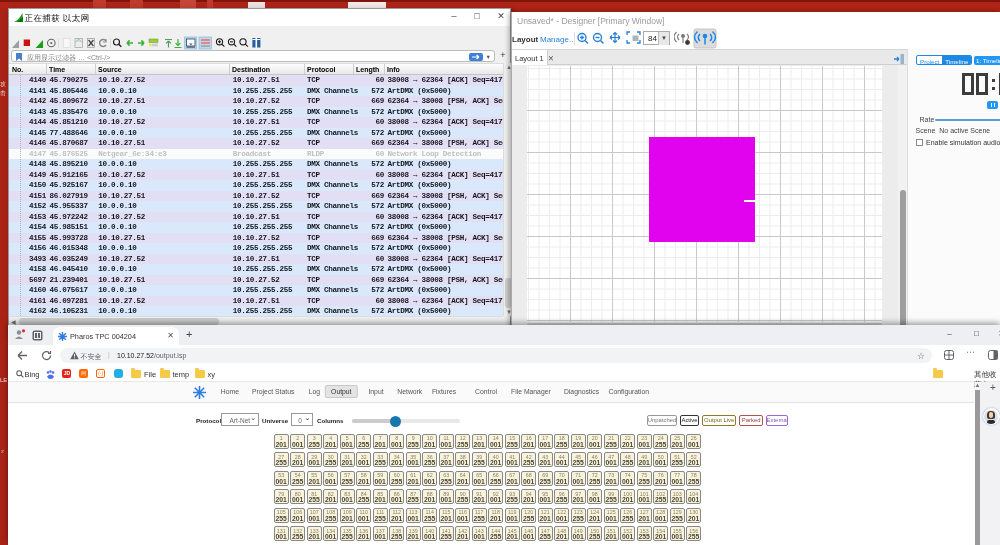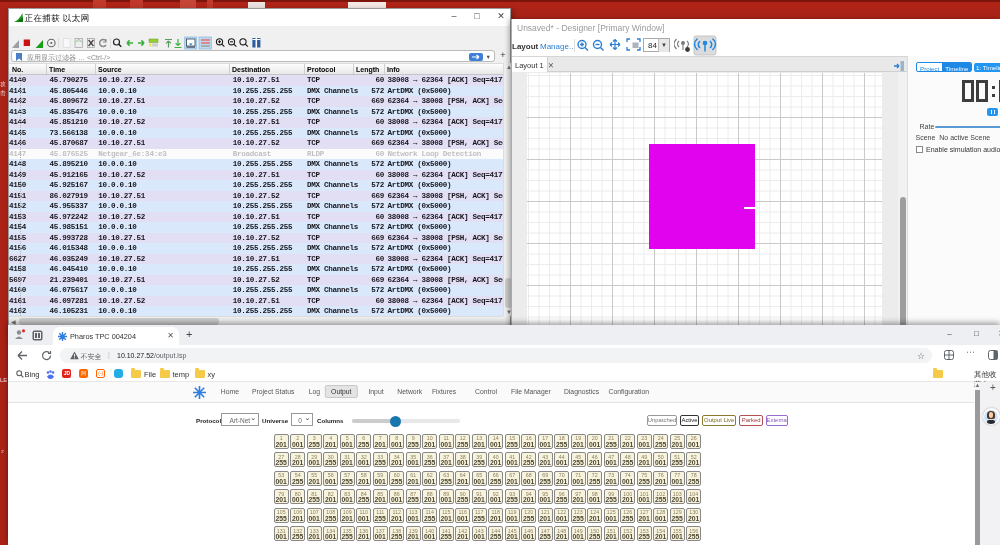--- a/index.html
+++ b/index.html
@@ -16,34 +16,34 @@
 #ws-filter .ph{position:absolute;left:15px;top:2px;font-size:7px;color:#888}
 #ws-plus{position:absolute;left:488px;top:41px;width:12px;height:11px;color:#333;font-size:9px;line-height:11px;text-align:center}
 #ws-head{position:absolute;left:0;top:54px;width:494px;height:12px;background:linear-gradient(#fdfdfd,#e8e8e8);border-top:1px solid #ddd;border-bottom:1px solid #c5c5c5;font-size:7px;font-weight:bold;color:#000}
 #ws-head span{position:absolute;top:2px}
 #ws-list{position:absolute;left:0;top:66px;width:494px;height:241px;background:#fff;overflow:hidden;font-family:"Liberation Mono",monospace;font-size:7.6px;letter-spacing:-0.3px;font-weight:bold;color:#16161e}
 .prow{position:relative;height:10.5px;line-height:10.6px;white-space:nowrap}
 .prow.tcp{background:#e2def3}
 .prow.dmx{background:#d9e8fa}
 .prow.gray{background:#fbfbfb;color:#c0c0c0}
 .prow span{position:absolute;top:0}
-.c-no{left:0;width:37px;text-align:left}
+.c-no{left:0;width:37px;text-align:right}
 .c-time{left:40.5px}
 .c-src{left:89.3px}
 .c-dst{left:223.7px}
 .c-pro{left:298px}
 .c-len{left:347px;width:28px;text-align:right}
 .c-info{left:378.4px}
 #ws-vsb{position:absolute;left:494px;top:54px;width:9px;height:253px;background:#f0f0f0;border-left:1px solid #ddd}
 #ws-vsb .thumb{position:absolute;left:1px;top:215px;width:7px;height:30px;background:#cdcdcd;border-radius:3px}
 #ws-hsb{position:absolute;left:0;top:307px;width:494px;height:9px;background:#f0f0f0;border-top:1px solid #ddd}
 #ws-hsb .thumb{position:absolute;left:10px;top:1px;width:200px;height:7px;background:#cdcdcd;border-radius:3px}
 .sbarrow{position:absolute;font-size:6px;color:#707070}
 
-#dz{position:absolute;left:511px;top:19px;width:489px;height:317px;background:#fff;border-left:1px solid #aaa;box-shadow:-2px 0 5px rgba(0,0,0,.3)}
+#dz{position:absolute;left:511px;top:12px;width:489px;height:317px;background:#fff;border-left:1px solid #aaa;box-shadow:-2px 0 5px rgba(0,0,0,.3)}
 #dz-title{position:absolute;left:0;top:0;width:100%;height:16px;background:#fff;color:#9a9a9a;font-size:8.5px}
 #dz-tools{position:absolute;left:0;top:16px;width:100%;height:21px;background:#fff}
 #dz-tabs{position:absolute;left:0;top:37px;width:395px;height:16px;background:#e9e9e9;border-top:1px solid #d5d5d5;border-bottom:1px solid #cfcfcf}
 #dz-tab1{position:absolute;left:0;top:38px;width:36px;height:16px;background:#fff;border-right:1px solid #cfcfcf;font-size:7.5px;color:#333;padding:4px 0 0 3px;white-space:nowrap}
 #dz-canvas{position:absolute;left:0;top:53px;width:386px;height:257px;background:#ececec;overflow:hidden}
 #grid{position:absolute;left:15px;top:1px;width:355px;height:256px;background:#fff}
 #square{position:absolute;left:121.5px;top:71px;width:106.5px;height:105px;background:#e203ee}
 #handle{position:absolute;left:217px;top:133.5px;width:11px;height:2px;background:#fff}
 #dz-vsb{position:absolute;left:386px;top:53px;width:9px;height:264px;background:#f1f1f1}
 #dz-vsb .thumb{position:absolute;left:1.5px;top:125px;width:6px;height:139px;background:#9e9e9e;border-radius:3px}
@@ -227,21 +227,21 @@
           <span class="c-no">4144</span>
           <span class="c-time">45.851210</span>
           <span class="c-src">10.10.27.52</span>
           <span class="c-dst">10.10.27.51</span>
           <span class="c-pro">TCP</span>
           <span class="c-len">60</span>
           <span class="c-info">38008 → 62364 [ACK] Seq=4177</span>
         </div>
 <div class="prow dmx">
           <span class="c-no">4145</span>
-          <span class="c-time">73.566138</span>
+          <span class="c-time">77.488646</span>
           <span class="c-src">10.0.0.10</span>
           <span class="c-dst">10.255.255.255</span>
           <span class="c-pro">DMX Channels</span>
           <span class="c-len">572</span>
           <span class="c-info">ArtDMX (0x5000)</span>
         </div>
 <div class="prow tcp">
           <span class="c-no">4146</span>
           <span class="c-time">45.870687</span>
           <span class="c-src">10.10.27.51</span>
@@ -334,21 +334,21 @@
 <div class="prow dmx">
           <span class="c-no">4156</span>
           <span class="c-time">46.015348</span>
           <span class="c-src">10.0.0.10</span>
           <span class="c-dst">10.255.255.255</span>
           <span class="c-pro">DMX Channels</span>
           <span class="c-len">572</span>
           <span class="c-info">ArtDMX (0x5000)</span>
         </div>
 <div class="prow tcp">
-          <span class="c-no">6627</span>
+          <span class="c-no">3493</span>
           <span class="c-time">46.035249</span>
           <span class="c-src">10.10.27.52</span>
           <span class="c-dst">10.10.27.51</span>
           <span class="c-pro">TCP</span>
           <span class="c-len">60</span>
           <span class="c-info">38008 → 62364 [ACK] Seq=4177</span>
         </div>
 <div class="prow dmx">
           <span class="c-no">4158</span>
           <span class="c-time">46.045410</span>

